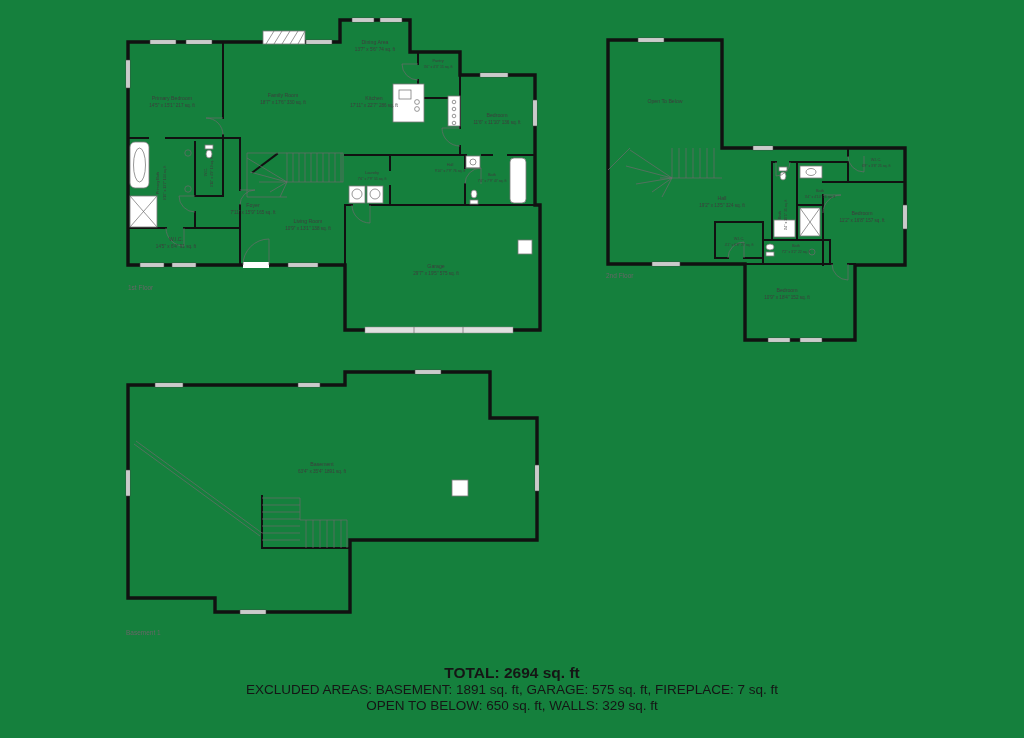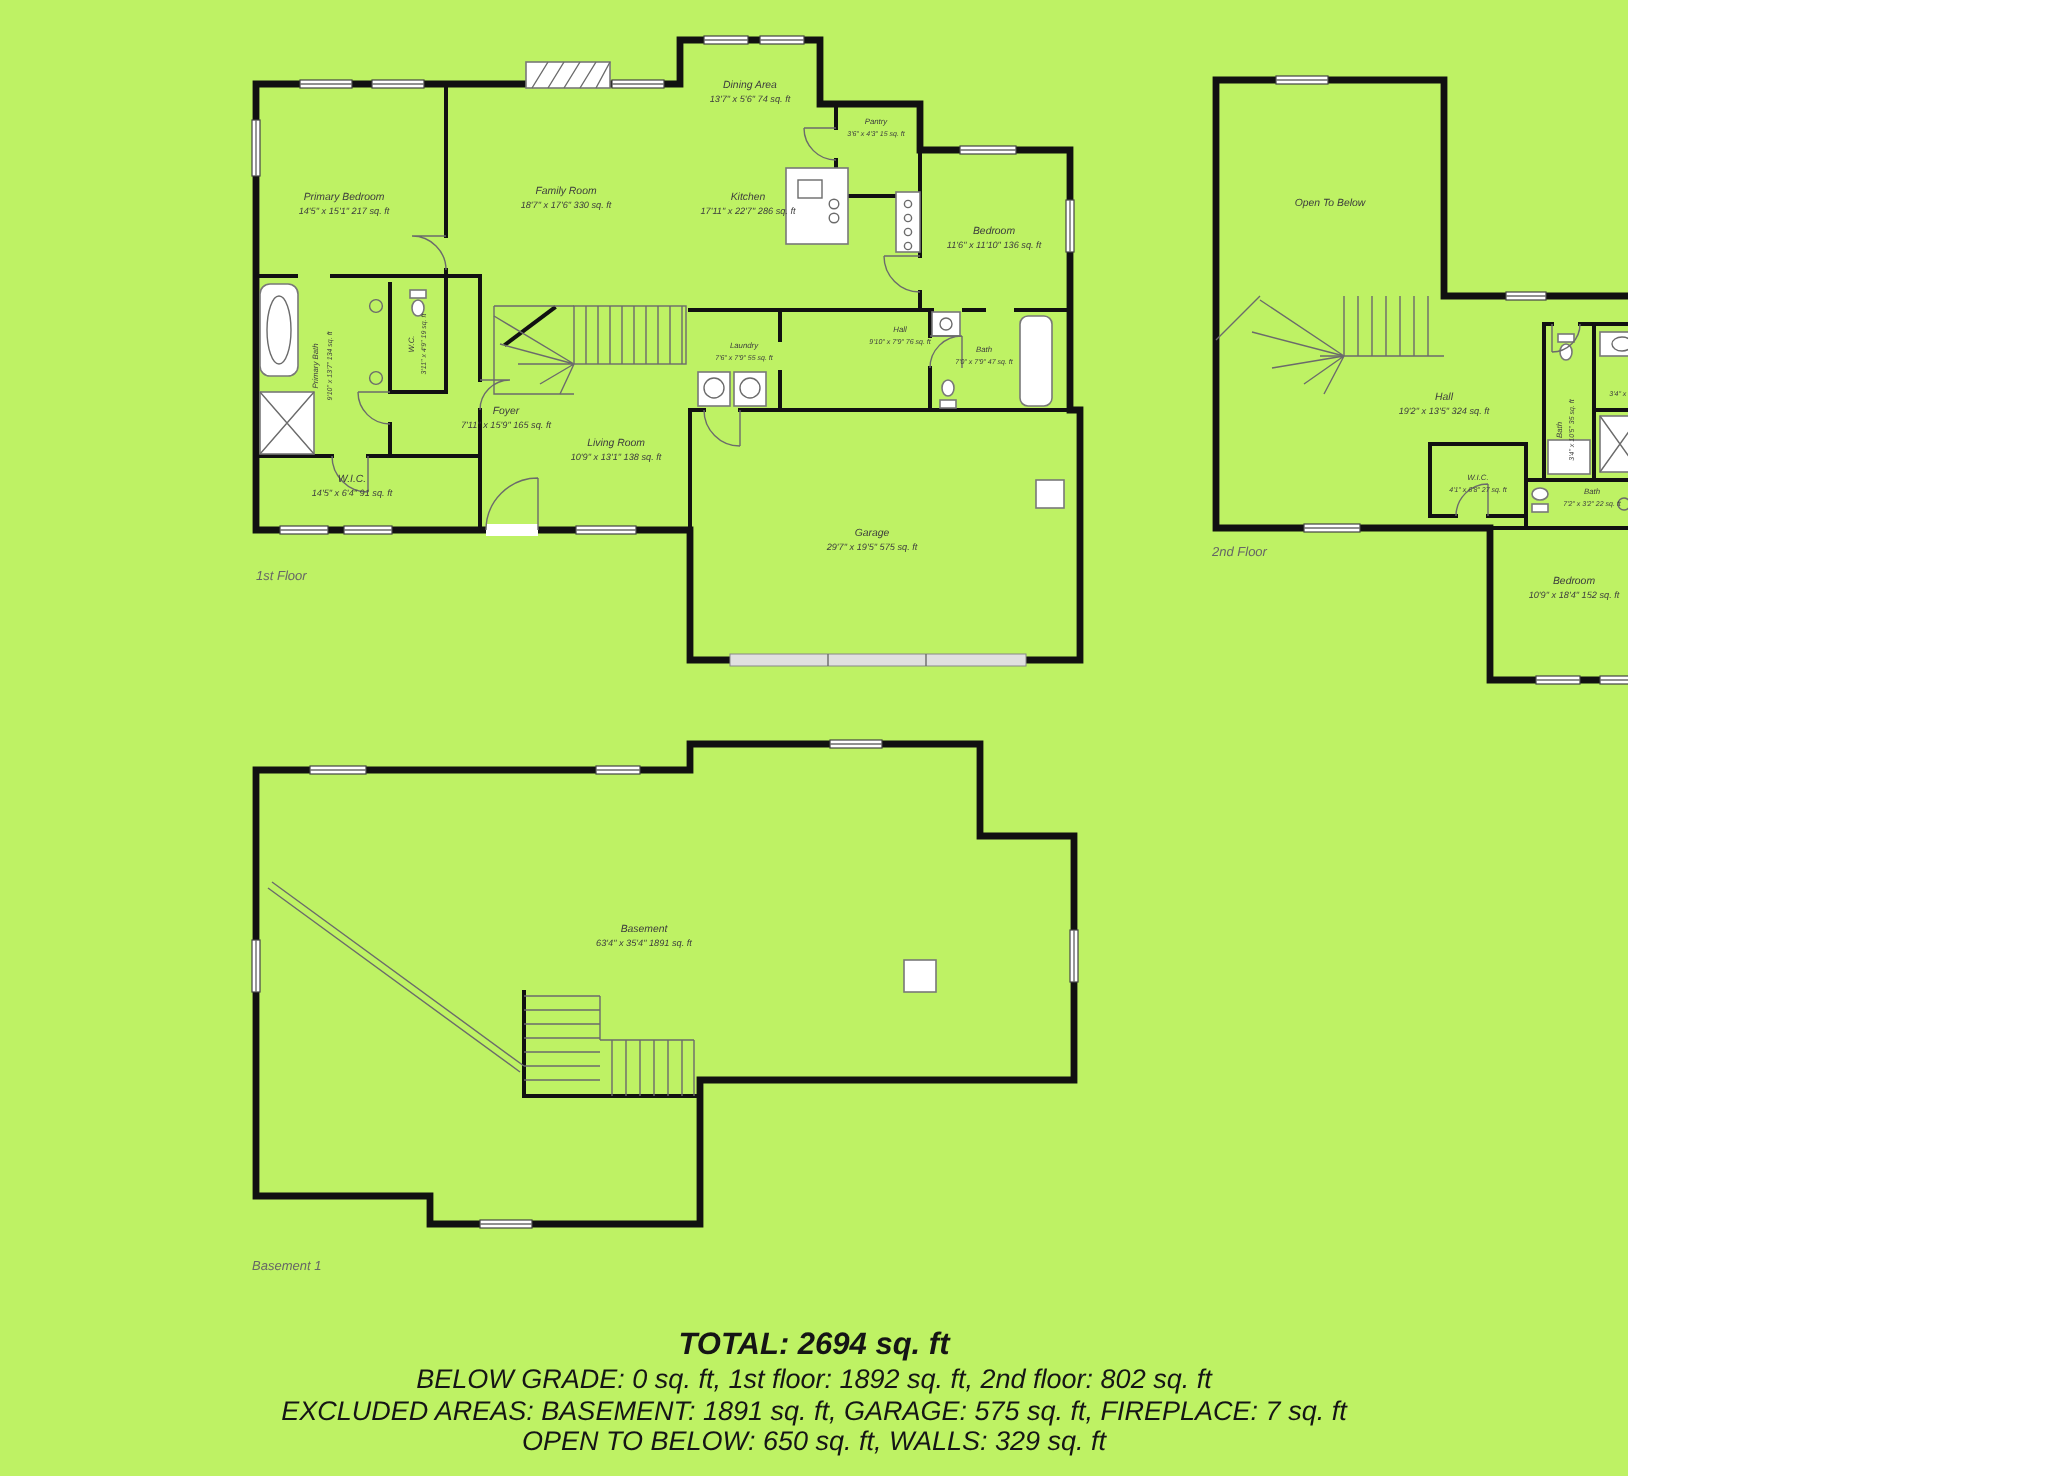--- a/index.html
+++ b/index.html
@@ -1,17 +1,17 @@
 <!DOCTYPE html>
 <html><head>
 <meta charset="utf-8">
 <style>
   html,body{margin:0;padding:0;background:#fff;}
-  #stage{position:relative;width:814px;height:738px;background:#bef264;overflow:hidden;
-         font-family:"Liberation Sans",sans-serif;font-style:italic;}
+  #stage{position:relative;width:1024px;height:738px;background:#15803d;overflow:hidden;
+         font-family:"Liberation Sans",sans-serif;}
   svg{position:absolute;}
   .wall{stroke:#111;stroke-width:3.4;fill:none;stroke-linecap:square;stroke-linejoin:miter;}
   .iwall{stroke:#111;stroke-width:2;fill:none;stroke-linecap:square;}
   .thin{stroke:#6b6b6b;stroke-width:0.7;fill:none;}
   .fix{stroke:#787878;stroke-width:0.8;fill:#ffffff;}
   .win{fill:#ffffff;stroke:#444;stroke-width:0.6;}
   .gap{fill:#ffffff;stroke:none;}
   .lbl{fill:#3d3d3d;text-anchor:middle;font-family:"Liberation Sans",sans-serif;}
   .nm{font-size:5.2px;}
   .dm{font-size:4.6px;}
@@ -295,18 +295,17 @@
 
     <g>
       <text class="lbl nm" x="322" y="466">Basement</text>
       <text class="lbl dm" x="322" y="473">63'4" x 35'4" 1891 sq. ft</text>
       <text class="cap" x="126" y="635">Basement 1</text>
     </g>
   </svg>
 
   <div class="summary">
     <div class="total">TOTAL: 2694 sq. ft</div>
-    <div class="line">BELOW GRADE: 0 sq. ft, 1st floor: 1892 sq. ft, 2nd floor: 802 sq. ft</div>
     <div class="line">EXCLUDED AREAS: BASEMENT: 1891 sq. ft, GARAGE: 575 sq. ft, FIREPLACE: 7 sq. ft</div>
     <div class="line">OPEN TO BELOW: 650 sq. ft, WALLS: 329 sq. ft</div>
   </div>
 
 </div>
 
 </body></html>

